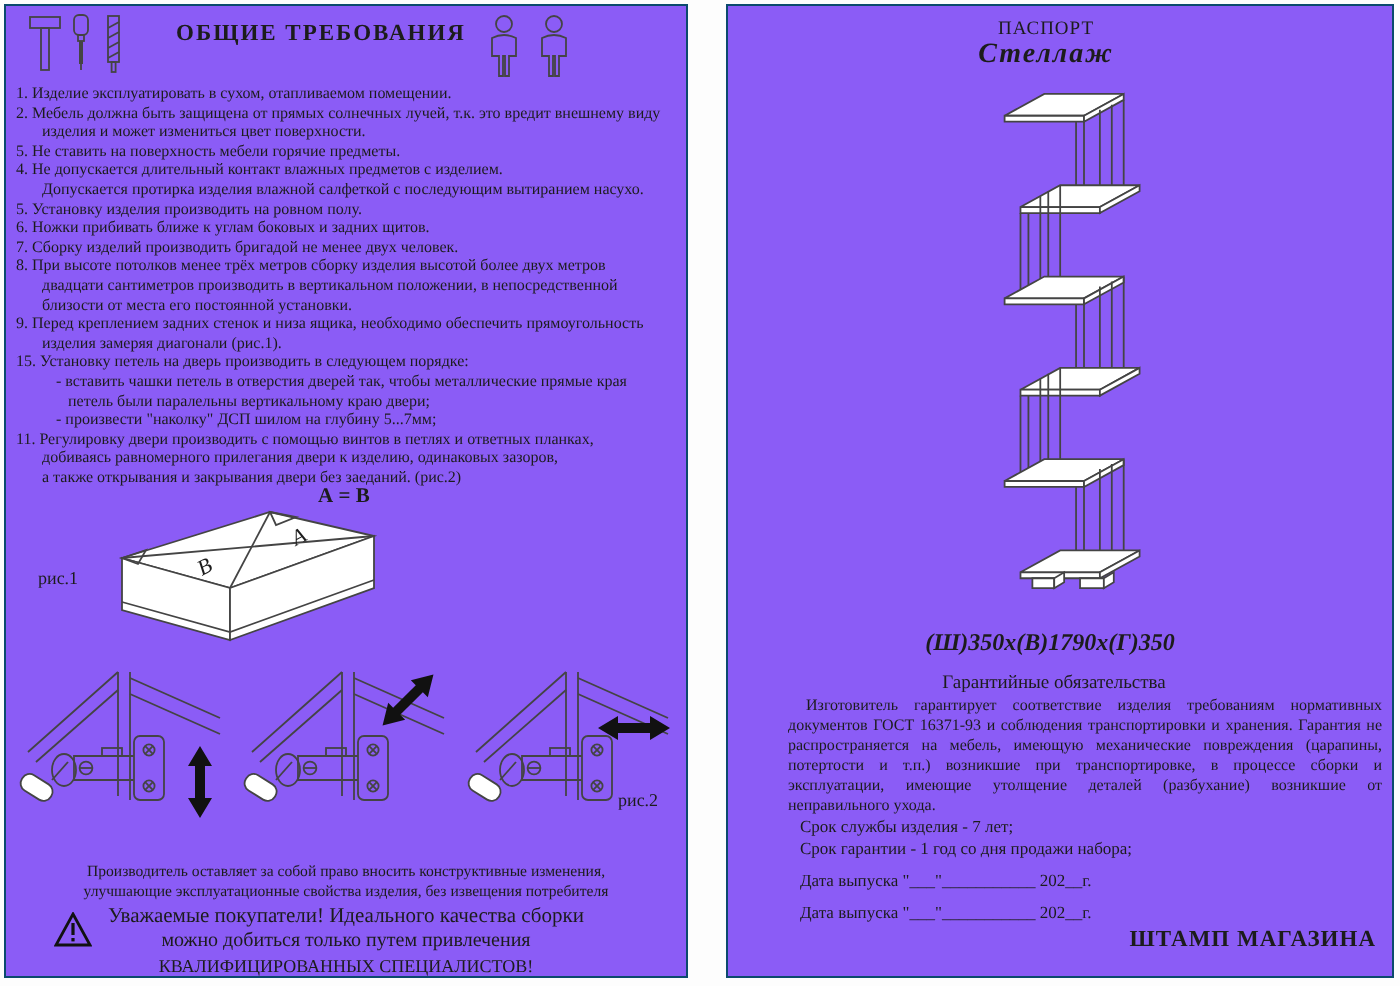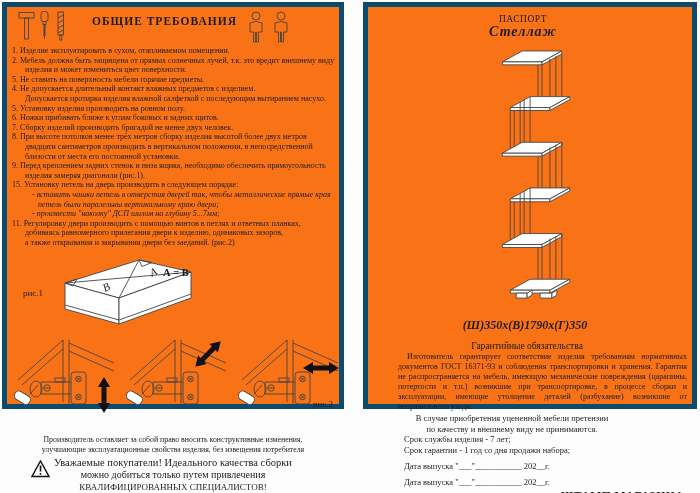--- a/index.html
+++ b/index.html
@@ -1,35 +1,35 @@
 <!DOCTYPE html>
 <html><head>
 <meta charset="utf-8">
 <style>
   * { margin:0; padding:0; box-sizing:border-box; }
   html,body { width:700px; height:493px; background:#fdfdfd; }
   body { font-family:"Liberation Serif","DejaVu Serif",serif; color:#1c1c1c; position:relative; overflow:hidden; }
-  .panel { position:absolute; top:2px; height:407px; border:5px solid #0c4a6e; background:#f97316; }
+  .panel { position:absolute; top:2px; height:487px; border:1px solid #0c4a6e; background:#8b5cf6; }
   .panel-left  { left:2px;  width:342px; }
   .panel-right { left:363px; width:334px;padding-left:24px; }
 
   
   .lp-header { position:relative; height:38px; }
   .lp-title { position:absolute; left:60px; top:8px; width:195px; text-align:center;
               font-weight:bold; font-size:11.5px; letter-spacing:1px; }
   .tools-icon { position:absolute; left:9px; top:2px; }
   .persons-icon { position:absolute; left:236px; top:3px; }
 
   .req-list { padding:1px 4px 0 5px; font-size:8px; line-height:9.6px; }
   .req { white-space:pre-line; padding-left:13px; text-indent:-13px; }
-  .req-sub { white-space:pre-line; padding-left:26px; text-indent:-6px;font-style:italic; }
+  .req-sub { white-space:pre-line; padding-left:26px; text-indent:-6px; }
 
   .fig1-svg { position:absolute; left:42px; top:246px; }
   .fig1-label { position:absolute; left:16px; top:281px; font-size:9px; }
-  .fig1-eq { position:absolute; left:156px; top:260px; font-size:10.5px; font-weight:bold; }
+  .fig1-eq { position:absolute; left:156px; top:240px; font-size:10.5px; font-weight:bold; }
   .hinge-fig { position:absolute; top:331px; }
   .hinge-1 { left:4px; } .hinge-2 { left:116px; } .hinge-3 { left:228px; }
   .fig2-label { position:absolute; left:306px; top:392px; font-size:9px; }
 
   .manufacturer-note { position:absolute; left:0; top:428px; width:100%;
        text-align:center; font-size:7.8px; line-height:9.5px; white-space:pre-line; }
   .warning-block { position:absolute; left:0; top:449px; width:100%; text-align:center; }
   .warning-tri { position:absolute; left:24px; top:4px; }
   .warn-l1 { font-size:10.5px; line-height:13px; }
   .warn-l2 { font-size:10px; line-height:12px; }
@@ -229,20 +229,18 @@
           <path class="face" d="M47 249 l5 -3 v5 l-5 3 z"></path>
         <path class="face" d="M60 249 h12 v5 h-12 z"></path>
           <path class="face" d="M72 249 l5 -3 v5 l-5 3 z"></path>
       </g>
     </svg>
   </div>
 
   <div class="rp-dims">(Ш)350х(В)1790х(Г)350</div>
   <div class="rp-warranty-title">Гарантийные обязательства</div>
   <div class="rp-warranty-text">Изготовитель гарантирует соответствие изделия требованиям нормативных документов ГОСТ 16371-93 и соблюдения транспортировки и хранения. Гарантия не распространяется на мебель, имеющую механические повреждения (царапины, потертости и т.п.) возникшие при транспортировке, в процессе сборки и эксплуатации, имеющие утолщение деталей (разбухание) возникшие от неправильного ухода.</div>
-  <div class="rp-center-note">В случае приобретения уцененной мебели претензии
-по качеству и внешнему виду не принимаются.</div>
   <div class="rp-term">Срок службы изделия - 7 лет;</div>
   <div class="rp-term">Срок гарантии - 1 год со дня продажи набора;</div>
   <div class="rp-date">Дата выпуска "___"___________ 202__г.</div>
   <div class="rp-date">Дата выпуска "___"___________ 202__г.</div>
   <div class="rp-stamp">ШТАМП МАГАЗИНА</div>
 </div>
 
 </body></html>

